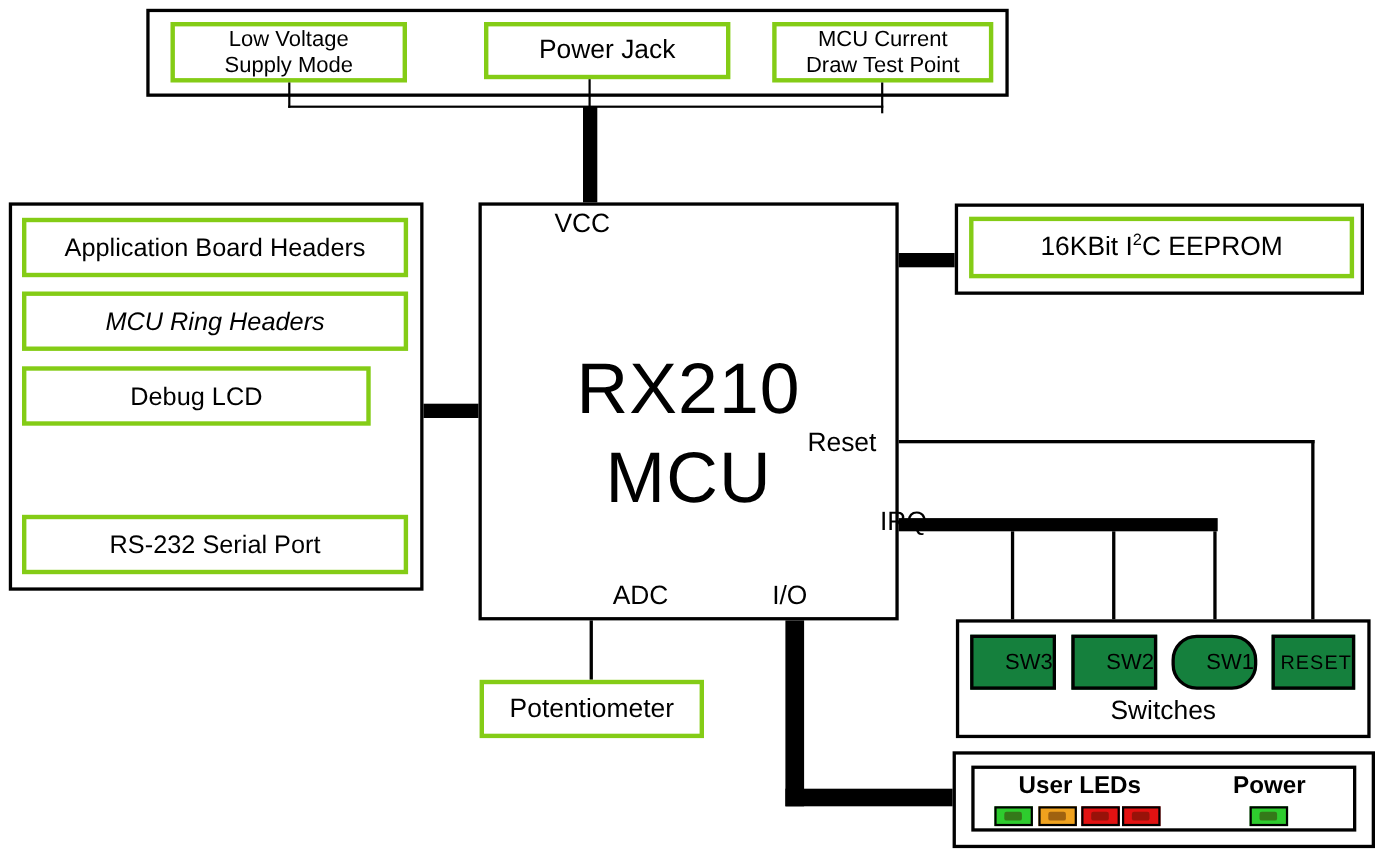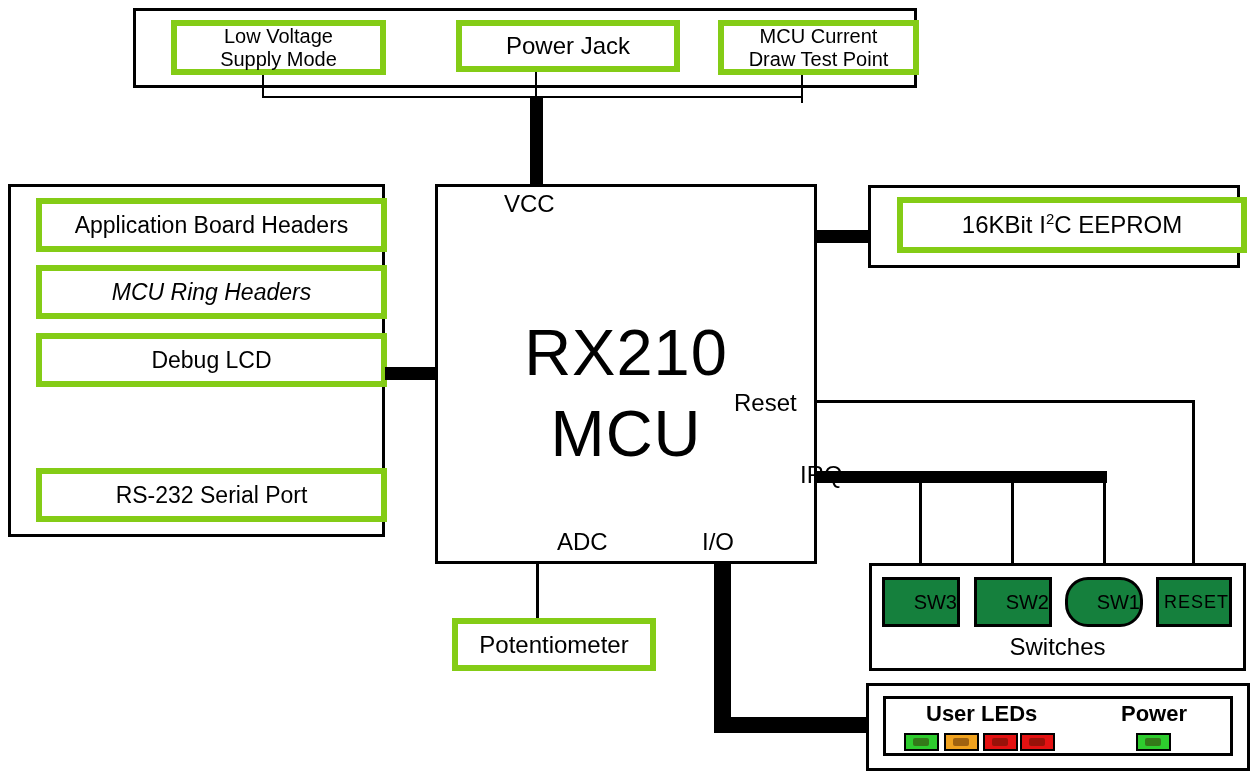--- a/index.html
+++ b/index.html
@@ -7,27 +7,26 @@
     position:relative;
     width:1256px;height:777px;
     background:#ffffff;
     font-family:"Liberation Sans", sans-serif;
     color:#000;
     overflow:hidden;
   }
   .box{
     position:absolute;
     box-sizing:border-box;
-    border:6px solid #84cc16;
+    border:4px solid #84cc16;
     background:#fff;
     display:flex;
     align-items:center;
     justify-content:center;
     text-align:center;
-    margin-left:16px;
   }
   .container-box{
     position:absolute;
     box-sizing:border-box;
     border:3px solid #000;
     background:#fff;
   }
   .label{
     position:absolute;
     white-space:pre-line;
@@ -111,21 +110,21 @@
   <div class="line" style="left:530px;top:97px;width:13px;height:88px;"></div>
 
   <div class="container-box" style="left:8px;top:184px;width:377px;height:353px;"></div>
 
   <div class="box fs23" style="left:20px;top:198px;width:351px;height:54px;">
     <span>Application Board Headers</span>
   </div>
   <div class="box fs23" style="left:20px;top:265px;width:351px;height:54px;font-style:italic;">
     <span>MCU Ring Headers</span>
   </div>
-  <div class="box fs23" style="left:20px;top:333px;width:351px;height:54px;">
+  <div class="box fs23" style="left:20px;top:333px;width:317px;height:54px;">
     <span>Debug LCD</span>
   </div>
   <div class="box fs23" style="left:20px;top:468px;width:351px;height:54px;">
     <span>RS-232 Serial Port</span>
   </div>
 
   <div class="line" style="left:385px;top:367px;width:52px;height:13px;"></div>
 
   <div class="container-box" style="left:435px;top:184px;width:382px;height:380px;"></div>
 

